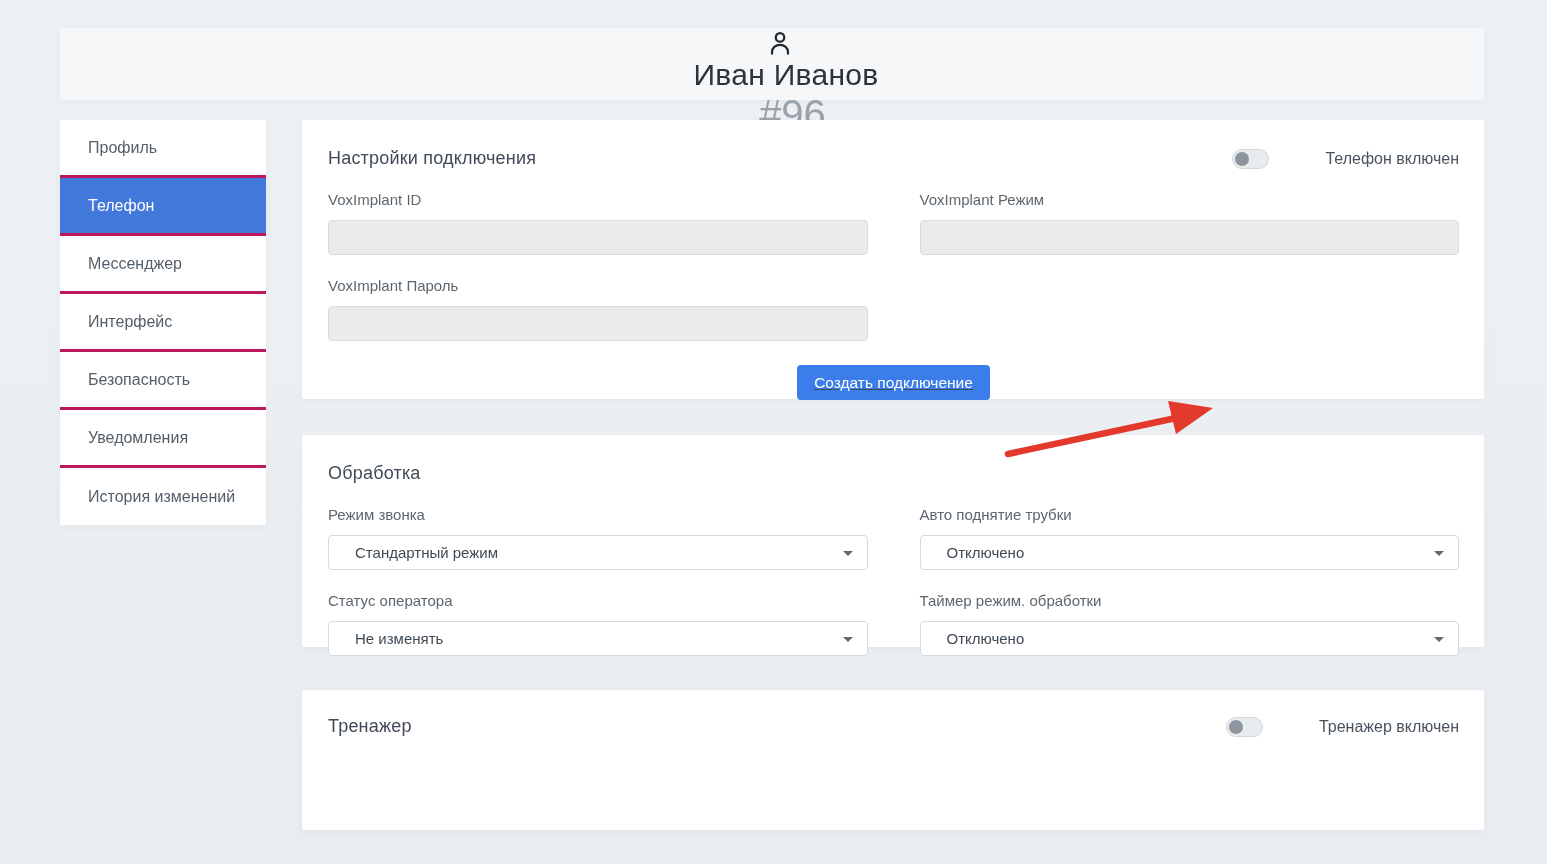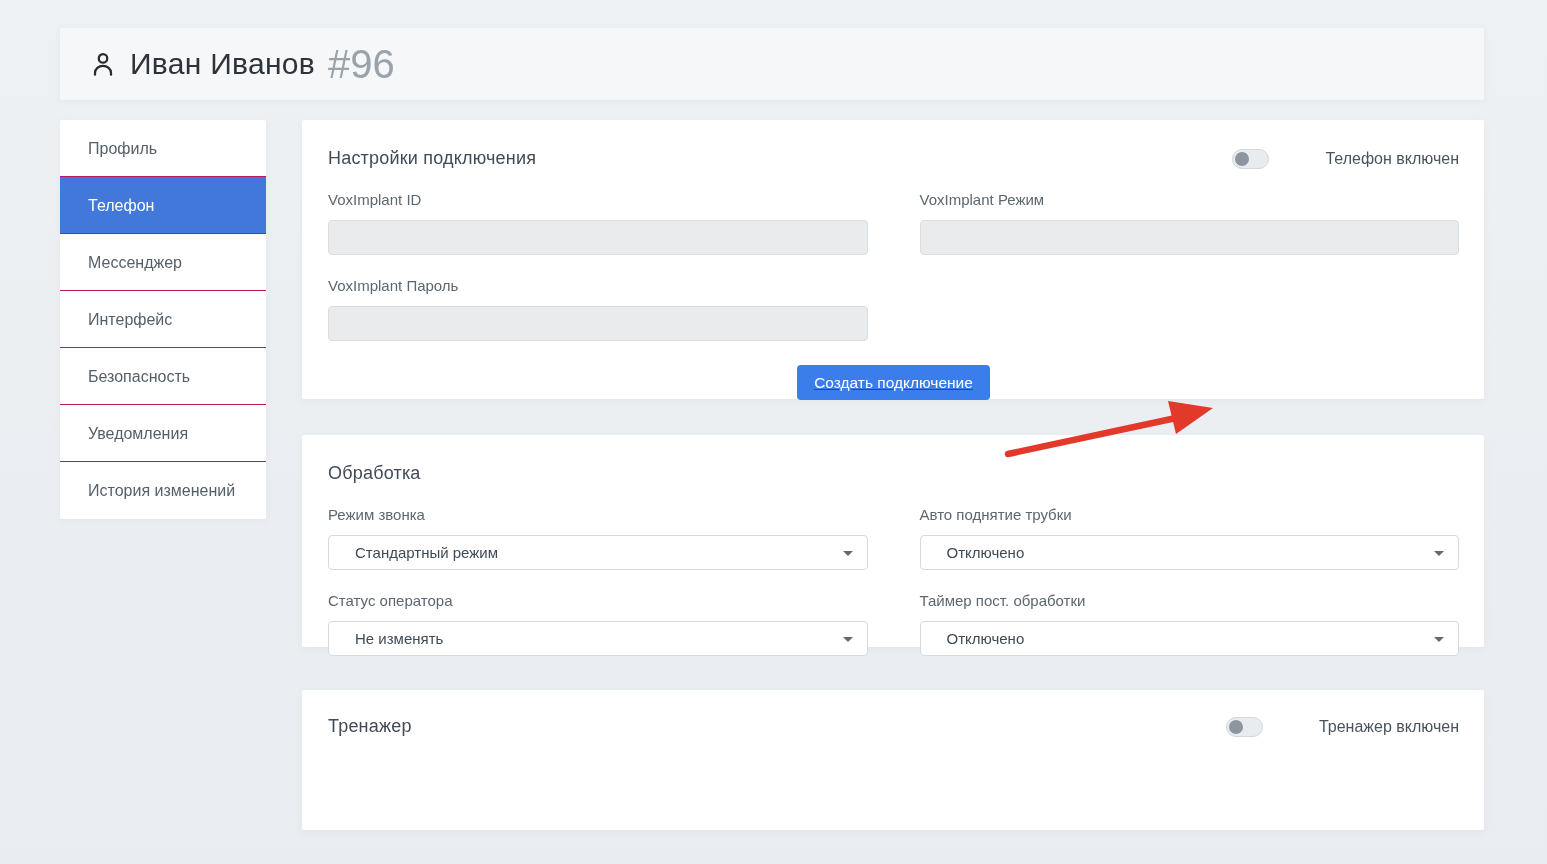--- a/index.html
+++ b/index.html
@@ -18,40 +18,41 @@
 
   
   .header {
     position: absolute; left: 60px; top: 28px;
     width: 1424px; height: 72px;
     background: #f5f7f9;
     border-radius: 2px;
     box-shadow: 0 2px 8px rgba(70, 80, 100, 0.05);
     display: flex; align-items: center;
     padding-left: 28px;
+    flex-direction: column;
   }
   .header .user-icon { width: 30px; height: 30px; margin-right: 12px; flex: none; }
   .header .title { font-size: 30px; font-weight: 500; color: #2d333a; letter-spacing: 0.3px; }
   .header .badge { font-size: 40px; font-weight: 400; color: #9aa2ab; margin-left: 13px; }
 
   
   .sidebar {
     position: absolute; left: 60px; top: 120px;
     width: 206px;
     background: #ffffff;
     border-radius: 2px;
     box-shadow: 0 2px 8px rgba(70, 80, 100, 0.05);
     overflow: hidden;
   }
   .nav-item {
     display: flex; align-items: center;
     min-height: 57px;
     padding: 14px 20px 14px 28px;
     font-size: 16px; color: #545f6a;
-    border-bottom: 1px solid #be185d;
+    border-bottom: 3px solid #be185d;
     cursor: pointer;
     line-height: 27px;
   }
   .nav-item:last-child { border-bottom: none; }
   .nav-item.active { background: #4178d9; color: #ffffff; }
 
   
   .main { position: absolute; left: 302px; top: 120px; width: 1182px; }
   .panel {
     background: #ffffff;
@@ -217,21 +218,21 @@
 
       <div class="grid-row">
         <div class="col">
           <div class="field-label">Статус оператора</div>
           <div class="select-box">
             <span>Не изменять</span>
             <span class="caret"></span>
           </div>
         </div>
         <div class="col">
-          <div class="field-label">Таймер пост. обработки</div>
+          <div class="field-label">Таймер режим. обработки</div>
           <div class="select-box">
             <span>Отключено</span>
             <span class="caret"></span>
           </div>
         </div>
       </div>
     </div>
 
     <div class="panel panel-3">
       <div class="panel-head">

